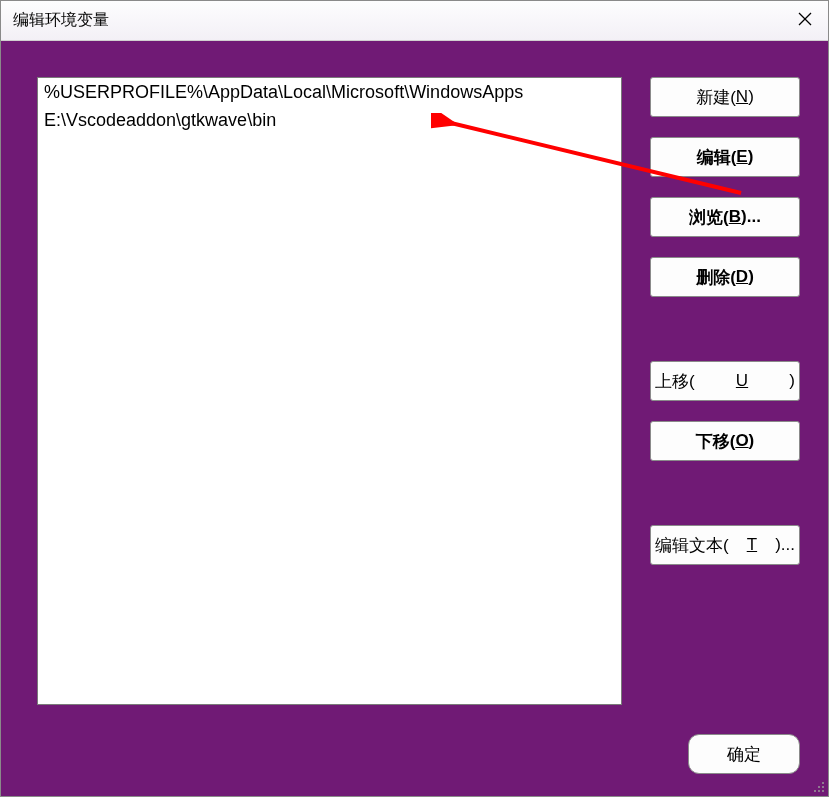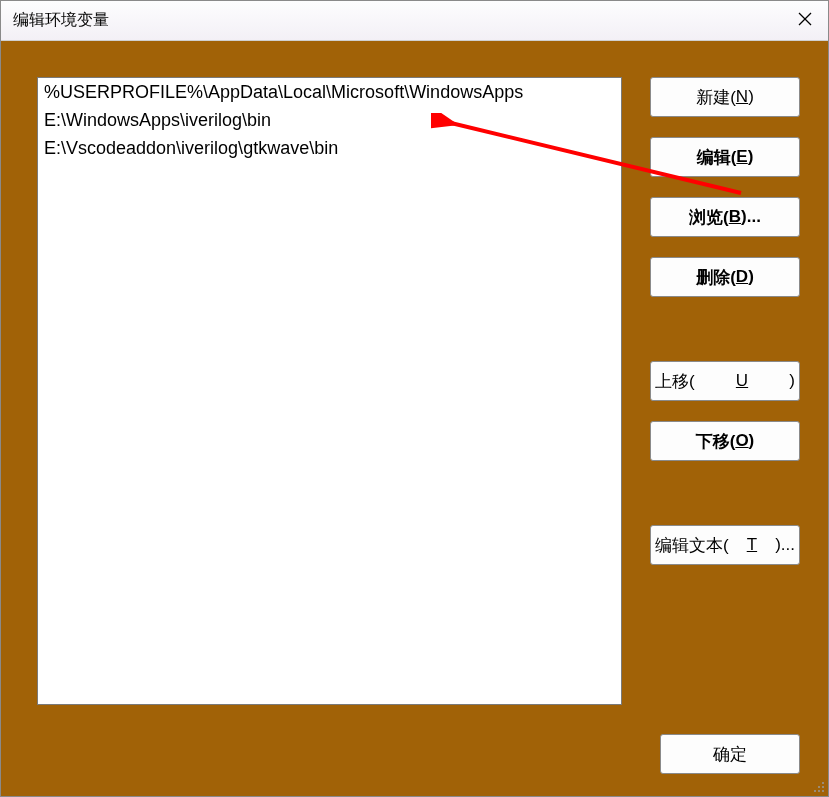--- a/index.html
+++ b/index.html
@@ -7,21 +7,21 @@
       font-family: "Microsoft YaHei", "Segoe UI", sans-serif;
       font-size: 15px;
       background: #f0f0f0;
       width: 829px;
       height: 797px;
       overflow: hidden;
     }
     .window {
       width: 829px;
       height: 797px;
-      background: #a16207;
+      background: #701a75;
       border: 1px solid #8a8a8a;
       display: flex;
       flex-direction: column;
       position: relative;
     }
     .titlebar {
       height: 40px;
       border-bottom: 1px solid #d0d0d0;
       display: flex;
       align-items: center;
@@ -91,21 +91,21 @@
     }
     .btn .u { text-decoration: underline; }
     .gap-s { margin-top: 20px; font-weight: bold; }
     .gap-m { margin-top: 64px; justify-content: space-between; }
     .footer {
       display: flex;
       justify-content: flex-end;
       gap: 24px;
       padding: 18px 28px 22px 0;
     }
-    .footer .btn { width: 140px; }
+    .footer .btn { width: 112px; border-radius: 11px; }
     .resize-grip {
       position: absolute;
       right: 2px;
       bottom: 2px;
       width: 16px;
       height: 16px;
     }
     .arrow-annotation {
       position: absolute;
       pointer-events: none;
@@ -124,22 +124,21 @@
             <line x1="1" y1="1" x2="13" y2="13" stroke="#000" stroke-width="1.3"></line>
             <line x1="13" y1="1" x2="1" y2="13" stroke="#000" stroke-width="1.3"></line>
           </svg>
       </span>
     </div>
   </div>
 
   <div class="body">
     <div class="listbox">
       <div class="list-row">%USERPROFILE%\AppData\Local\Microsoft\WindowsApps</div>
-      <div class="list-row">E:\WindowsApps\iverilog\bin</div>
-      <div class="list-row">E:\Vscodeaddon\iverilog\gtkwave\bin</div>
+      <div class="list-row">E:\Vscodeaddon\gtkwave\bin</div>
     </div>
 
     <div class="side-buttons">
       <button class="btn">
         <span>新建(</span>
           <span class="u">N</span>
           <span>)</span>
       </button>
       <button class="btn gap-s">
         <span>编辑(</span>

